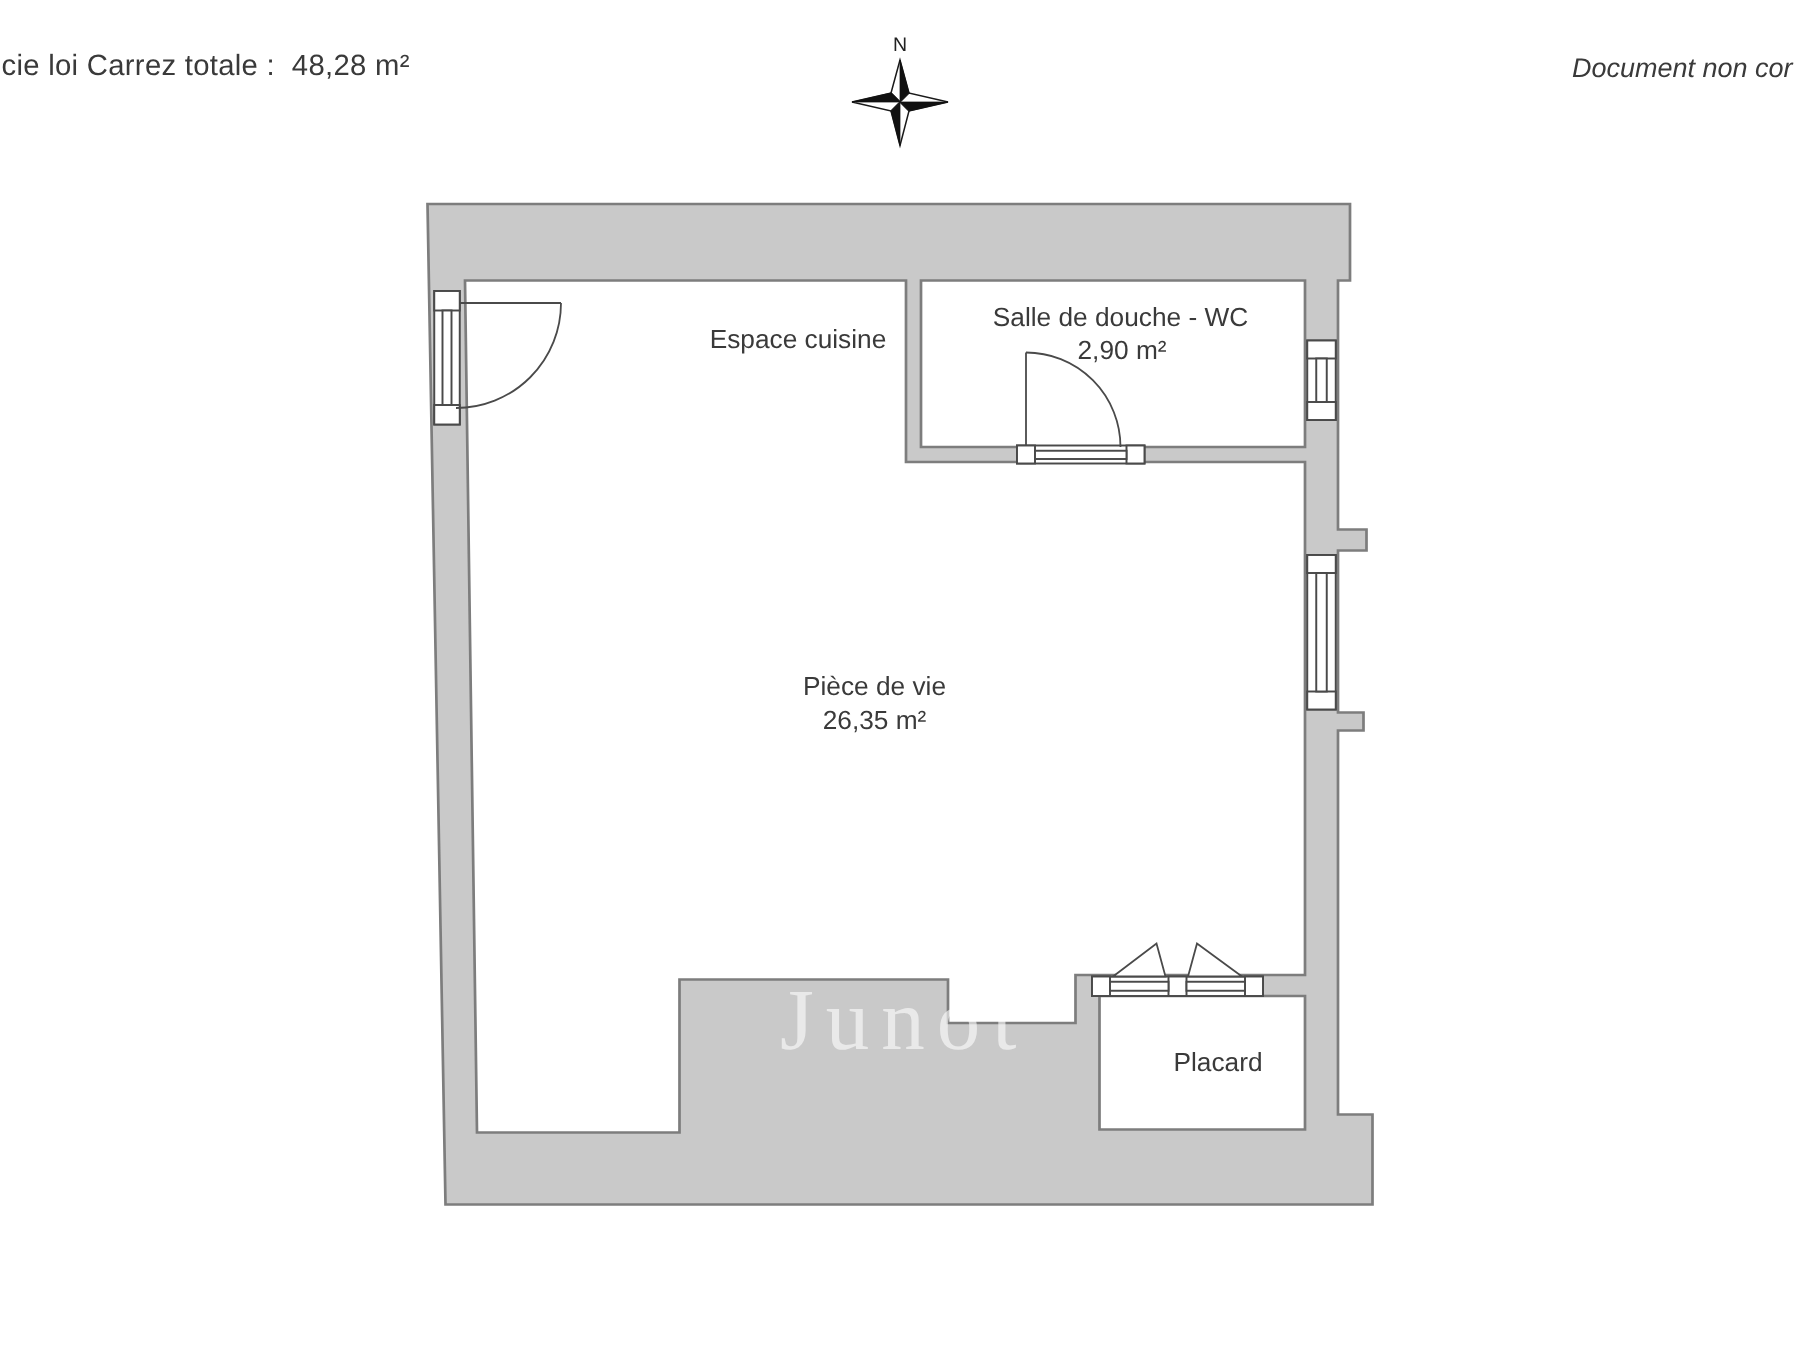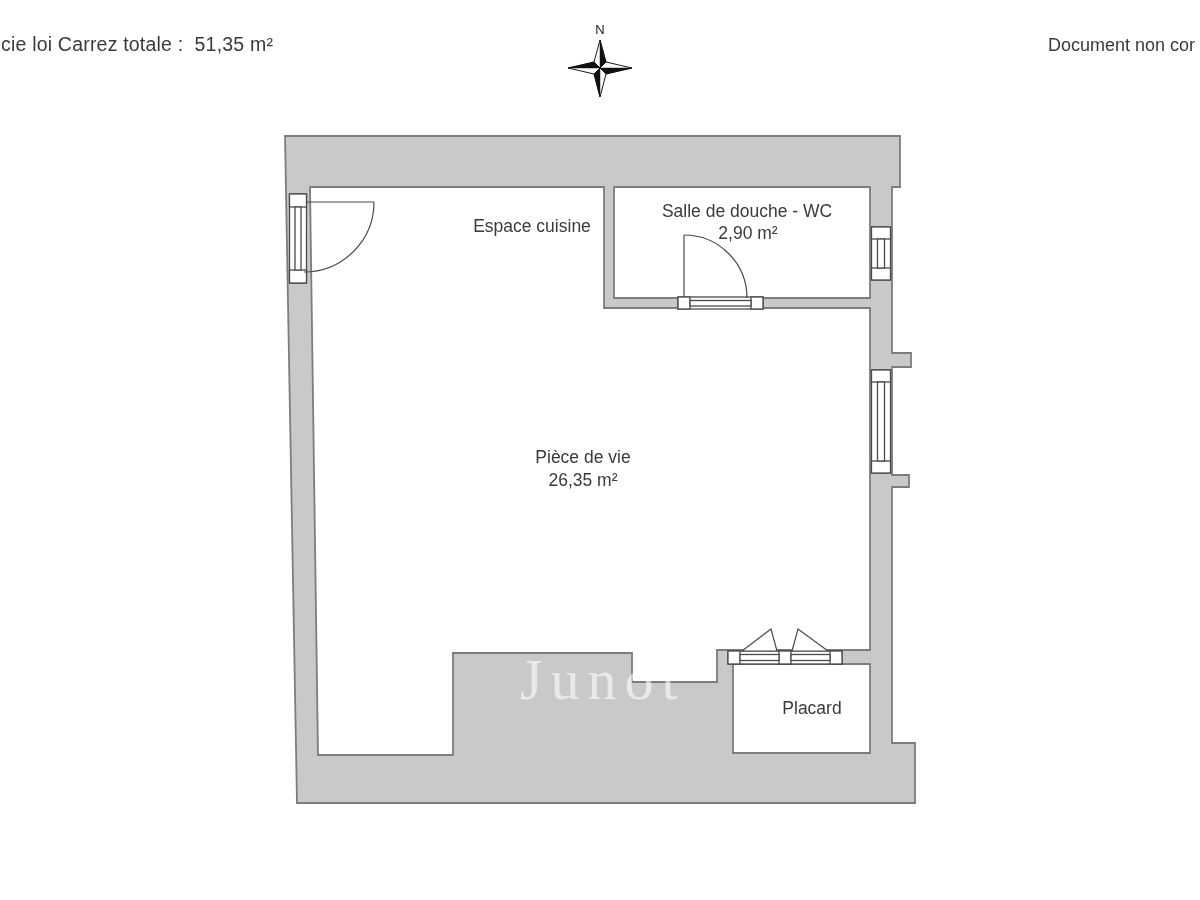--- a/index.html
+++ b/index.html
@@ -6,41 +6,41 @@
   body{
     width:1200px;height:900px;overflow:hidden;position:relative;
     background:#ffffff;font-family:"Liberation Sans",sans-serif;
   }
   .hdr-left{
     position:absolute;left:1px;top:33px;font-size:19.5px;color:#3a3a3a;
     letter-spacing:.2px;white-space:pre;
   }
   .hdr-right{
     position:absolute;left:1048px;top:35px;font-size:18px;color:#3a3a3a;
-    white-space:nowrap;
+    font-style:italic;white-space:nowrap;
   }
   svg{position:absolute;left:0;top:0;}
   svg text{font-family:"Liberation Sans",sans-serif;fill:#3a3a3a;}
   .room-label{font-size:17.5px;}
   .walls{stroke:#7d7d7d;stroke-width:1.8;}
   .sym{fill:#ffffff;stroke:#4a4a4a;stroke-width:1.3;}
   .ln{fill:none;stroke:#4a4a4a;stroke-width:1.2;}
   .tri{fill:#ffffff;stroke:#4a4a4a;stroke-width:1.2;}
   .watermark{
     font-family:"Liberation Serif",serif;font-size:58px;letter-spacing:8px;
     fill:rgba(255,255,255,0.6);
   }
   .cp-kite{fill:#ffffff;stroke:#1a1a1a;stroke-width:1;}
   .cp-black{fill:#111111;stroke:#111111;stroke-width:.5;}
   .cp-n{font-size:13px;fill:#222222;}
 </style>
 </head>
 <body>
 
-<div class="hdr-left">cie loi Carrez totale :  51,35 m²</div>
+<div class="hdr-left">cie loi Carrez totale :  48,28 m²</div>
 <div class="hdr-right">Document non cor</div>
 
 <svg width="1200" height="900" viewBox="0 0 1200 900">
 
   <path class="walls" fill-rule="evenodd" d="M285,136 L900,136 L900,187 L892,187 L892,353 L911,353 L911,367 L892,367 L892,475 L909,475 L909,487 L892,487 L892,743 L915,743 L915,803 L297,803 Z
            M310,187 L604,187 L604,308 L870,308 L870,650 L717,650 L717,682 L632,682 L632,653 L453,653 L453,755 L318,755 Z
            M614,187 L870,187 L870,298 L614,298 Z
            M733,664 L870,664 L870,753 L733,753 Z" fill="#c9c9c9"></path>
 
   <text class="watermark" x="520" y="699">Junot</text>

